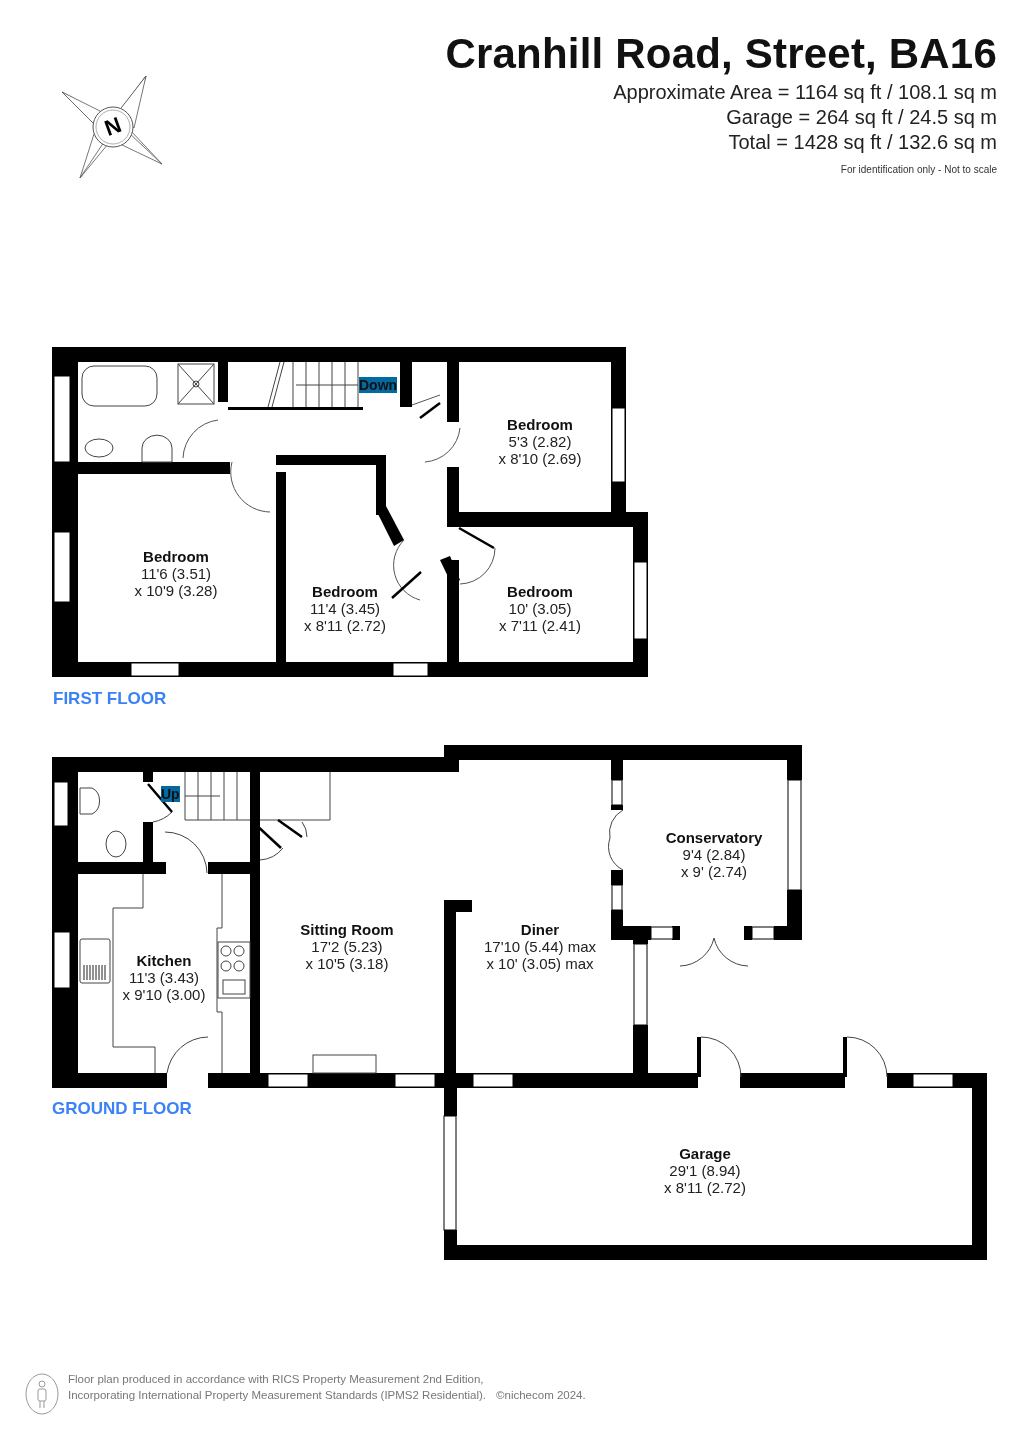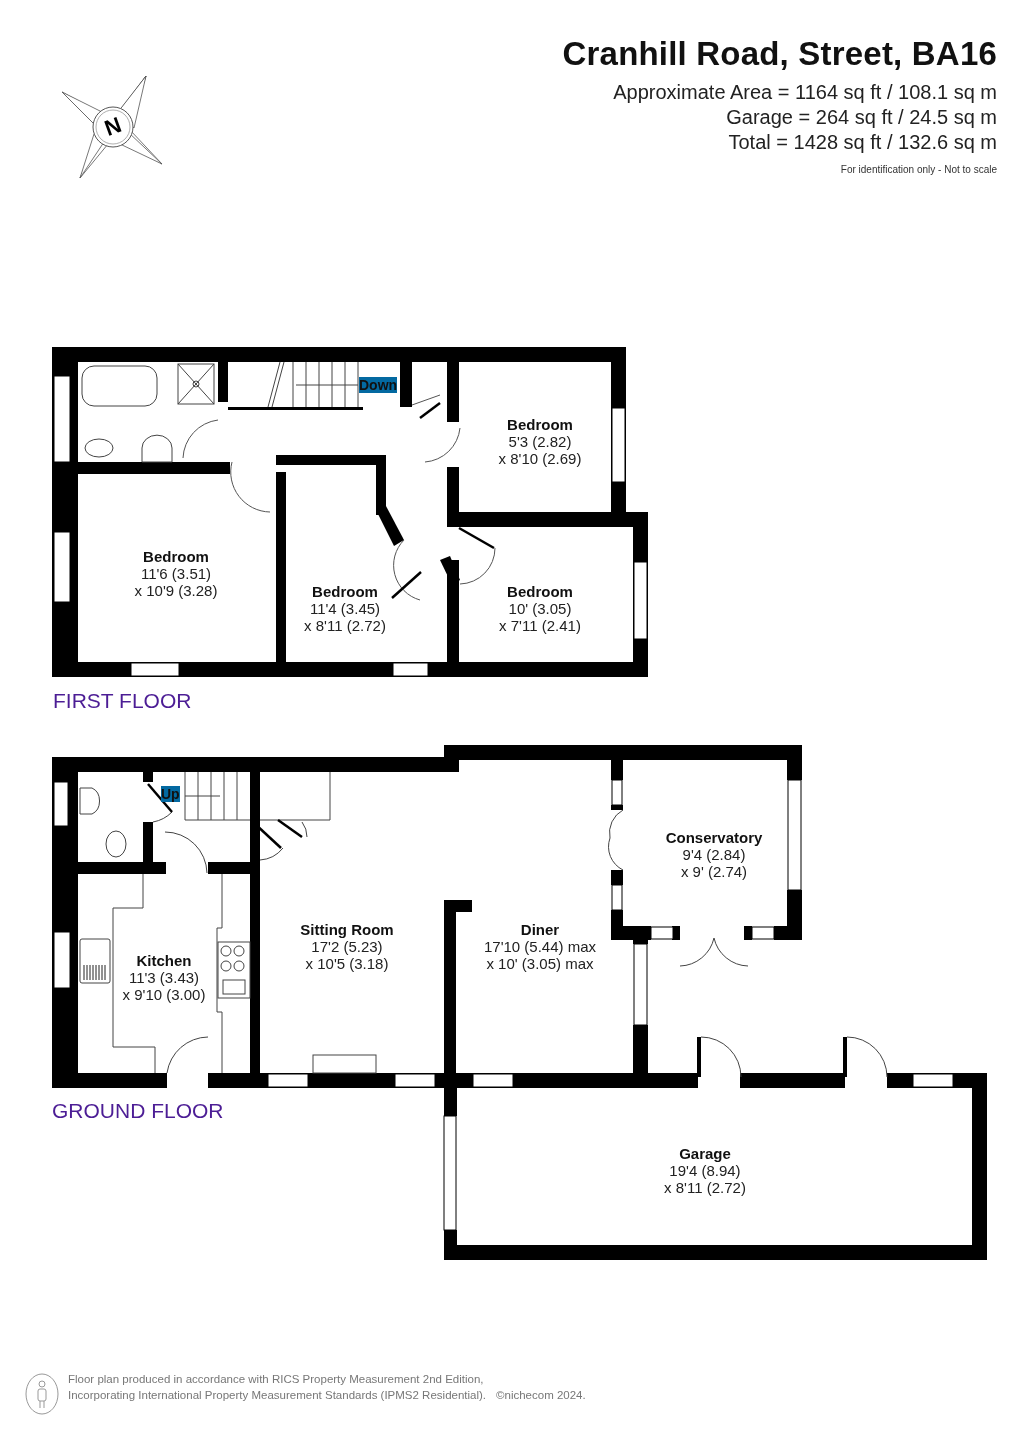--- a/index.html
+++ b/index.html
@@ -1,25 +1,25 @@
 <!DOCTYPE html>
 <html><head>
 <meta charset="utf-8">
 <style>
   html, body { margin: 0; padding: 0; background: #ffffff; }
   body { width: 1024px; height: 1448px; position: relative; overflow: hidden; font-family: "Liberation Sans", sans-serif; color: #111; }
   .header { position: absolute; right: 27px; top: 34px; text-align: right; }
-  .title { font-size: 33px; font-weight: bold; letter-spacing: 0.2px; line-height: 40px; margin-bottom: 6px; color: #111; }
+  .title { font-size: 42px; font-weight: bold; letter-spacing: 0.2px; line-height: 40px; margin-bottom: 6px; color: #111; }
   .area-line { font-size: 20px; line-height: 25px; color: #222; }
   .disclaimer { font-size: 10px; line-height: 18px; margin-top: 6px; color: #333; }
   .compass { position: absolute; left: 58px; top: 72px; width: 110px; height: 110px; }
   .plan { position: absolute; left: 0; top: 0; width: 1024px; height: 1448px; }
   .room-label { position: absolute; text-align: center; transform: translateX(-50%); white-space: nowrap; font-size: 15px; line-height: 17px; color: #222; }
   .room-label .name { font-weight: bold; color: #111; }
-  .floor-label { position: absolute; font-size: 21px; font-weight: normal; color: #4c1d95; }
+  .floor-label { position: absolute; font-size: 17px; font-weight: bold; color: #3b82f6; }
   .stair-text { position: absolute; font-size: 14px; font-weight: bold; color: #111; background: #0369a1; }
   .footer { position: absolute; left: 24px; top: 1372px; display: flex; align-items: flex-start; }
   .footer-icon { width: 36px; height: 44px; margin-right: 8px; }
   .footer-text { font-size: 11.5px; line-height: 15.5px; color: #777; }
   .copy { margin-left: 10px; }
 </style>
 </head>
 <body>
 
 <div class="header">
@@ -282,21 +282,21 @@
   <div>17'10 (5.44) max</div>
   <div>x 10' (3.05) max</div>
 </div>
 <div class="room-label" style="left:714px; top:829px;">
   <div class="name">Conservatory</div>
   <div>9'4 (2.84)</div>
   <div>x 9' (2.74)</div>
 </div>
 <div class="room-label" style="left:705px; top:1145px;">
   <div class="name">Garage</div>
-  <div>19'4 (8.94)</div>
+  <div>29'1 (8.94)</div>
   <div>x 8'11 (2.72)</div>
 </div>
 <div class="floor-label" style="left:52px; top:1099px;">GROUND FLOOR</div>
 
 <div class="footer">
   <svg class="footer-icon" viewBox="0 0 36 44">
     <ellipse cx="18" cy="22" rx="16" ry="20" fill="none" stroke="#999" stroke-width="1"></ellipse>
     <circle cx="18" cy="12" r="3" fill="none" stroke="#999" stroke-width="1"></circle>
     <rect x="14" y="17" width="8" height="12" rx="2" fill="none" stroke="#999" stroke-width="1"></rect>
     <line x1="16" y1="29" x2="16" y2="36" stroke="#999"></line>

